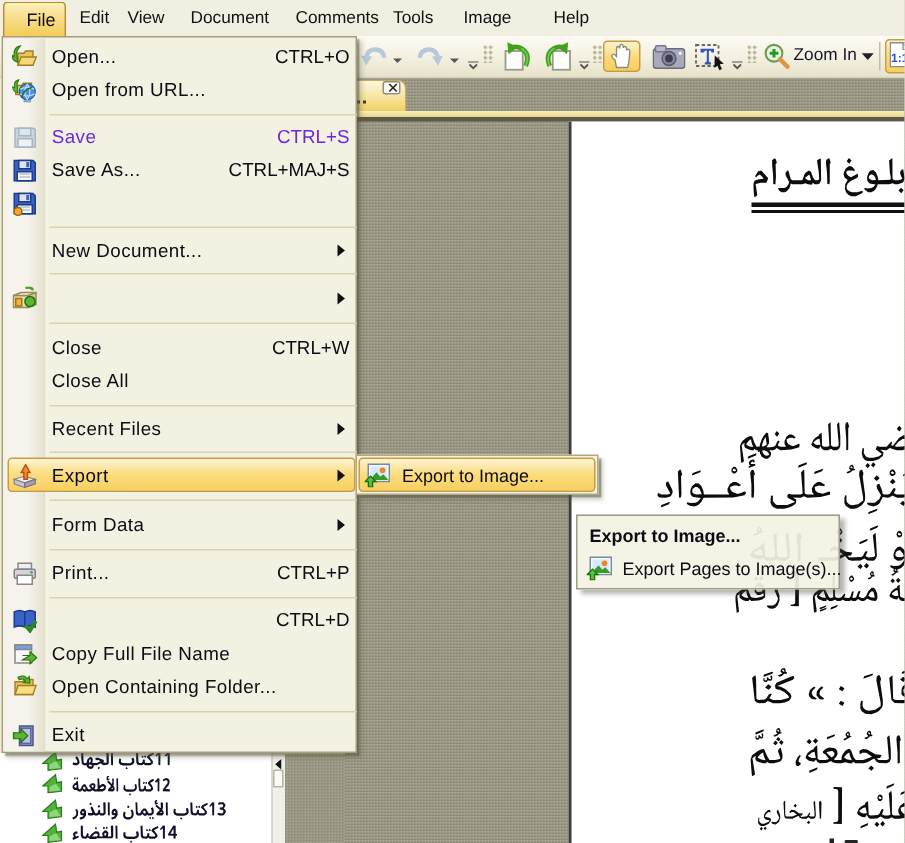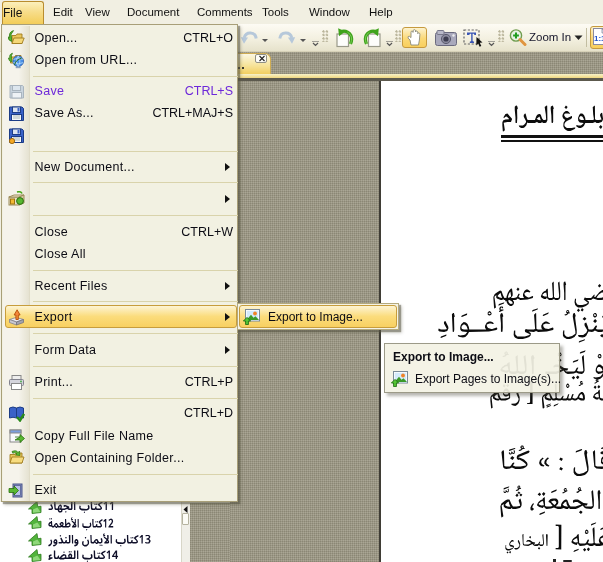--- a/index.html
+++ b/index.html
@@ -1,20 +1,20 @@
 <!DOCTYPE html>
 <html><head><meta charset="utf-8"><style>
 *{margin:0;padding:0;box-sizing:border-box}
 html,body{width:603px;height:562px;overflow:hidden;position:relative;
  font-family:"Liberation Sans",sans-serif;background:#f1efe2}
 .tex{background-color:#9b9785;background-image:repeating-conic-gradient(#aaa695 0% 25%,#9b9785 25% 50%,#8b8775 50% 75%,#9b9785 75% 100%);background-size:2px 2px}
 .abs{position:absolute}
 .menubar{left:0;top:0;width:603px;height:24px;background:#f1efe2}
 .mitem{position:absolute;top:0;height:24px;line-height:24px;font-size:11.5px;color:#111}
-.filebtn{position:absolute;left:2px;top:1px;width:42px;height:23px;border:1px solid #b98d2f;border-bottom:none;border-radius:3px 3px 0 0;background:linear-gradient(#fcf0bc,#f7dd8a 45%,#f3cd58);padding-right:6px;text-align:left;line-height:22px;font-size:12px;color:#111}
+.filebtn{position:absolute;left:2px;top:1px;width:42px;height:23px;border:1px solid #b98d2f;border-bottom:none;border-radius:3px 3px 0 0;background:linear-gradient(#fcf0bc,#f7dd8a 45%,#f3cd58);padding-right:6px;text-align:right;line-height:22px;font-size:12px;color:#111}
 .toolbar{left:0;top:24px;width:603px;height:28px;background:linear-gradient(#fdfbf4,#f3f0e0 55%,#e6e2cb);border-bottom:1px solid #d7d2b8}
 .tbtext{position:absolute;font-size:12px;color:#15152a}
 .goldbtn{position:absolute;border:1px solid #c69a3e;border-radius:3px;background:linear-gradient(#fdf3cf,#fbd977 55%,#f8cf5d)}
 .dots{position:absolute;width:7px;height:12px;background-image:radial-gradient(circle at 1.5px 1.5px,#b9b49a 1.1px,transparent 1.3px);background-size:3.5px 3.5px}
 .menu{position:absolute;left:1px;top:24px;width:237px;height:478px;background:#f2f1e2;border:1px solid #a89f78;box-shadow:2px 2px 1px rgba(88,85,68,.5),3px 3px 3px rgba(88,85,68,.28)}
 .gutter{position:absolute;left:1px;top:1px;width:27px;height:475px;background:linear-gradient(90deg,#f5f3eb 60%,#e5e2d1);border-right:1px solid #e0dcc8}
 .mrow{position:absolute;left:1px;width:234px;height:22px}
 .mrow .lab{position:absolute;left:31.5px;top:0;height:22px;line-height:22px;font-size:12.5px;letter-spacing:.3px;color:#0c0c14;white-space:nowrap}
 .mrow .sc{position:absolute;right:4px;top:0;height:22px;line-height:22px;font-size:12.5px;color:#0c0c14}
 .mrow.dis .lab,.mrow.dis .sc{color:#6d28d9}
@@ -146,21 +146,21 @@
       <text x="1" y="13" font-size="8" font-weight="bold" fill="#2255cc" font-family="Liberation Sans">1:1</text>
     </svg>
 </div>
 <div class="abs menubar"></div>
 <div class="filebtn">File</div>
 <div class="mitem" style="left:53px">Edit</div>
 <div class="mitem" style="left:85px">View</div>
 <div class="mitem" style="left:127px">Document</div>
 <div class="mitem" style="left:197px">Comments</div>
 <div class="mitem" style="left:262px">Tools</div>
-<div class="mitem" style="left:309px">Window</div>
+<div class="mitem" style="left:309px">Image</div>
 <div class="mitem" style="left:369px">Help</div>
 <div class="abs" style="left:0;top:502px;width:181px;height:60px;background:#fff"></div>
 <div class="abs" style="left:181px;top:502px;width:9px;height:60px;background:#f0efe8;border-left:1px solid #d8d6c8"></div>
 <svg class="abs" style="left:182px;top:505px" width="7" height="9" viewBox="0 0 7 9">
     <path d="M5.5 1 L1.5 4.5 L5.5 8 Z" fill="#111"></path>
   </svg>
 <div class="abs" style="left:182px;top:513px;width:7px;height:12px;background:#fcfcf6;border:1px solid #b5b3a0;border-radius:1px"></div>
 <svg class="abs" style="left:28px;top:500px" width="14" height="14" viewBox="0 0 14 14">
     <path d="M13 12.5 L4 13.5 L4 9 L0.5 9 L9 1.5 L9.8 6.8 L13 6.2 Z" fill="#52b43c" stroke="#2e7a1e" stroke-width="0.8"></path>
     <path d="M12.5 12 L5 12.7 L5 9.6 L9.4 7.5 Z" fill="#8fd87a"></path>

